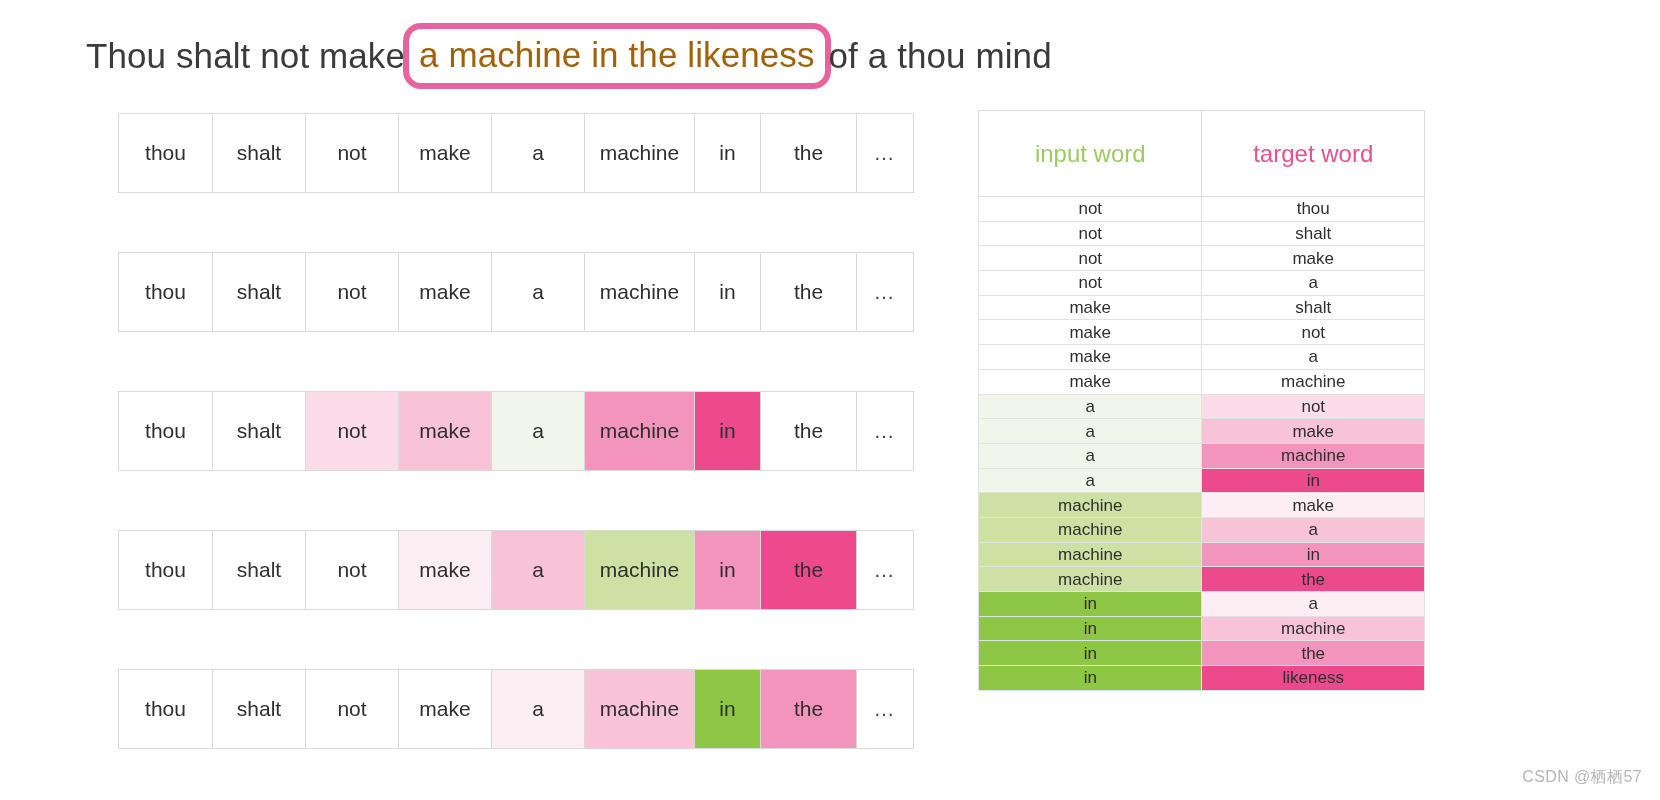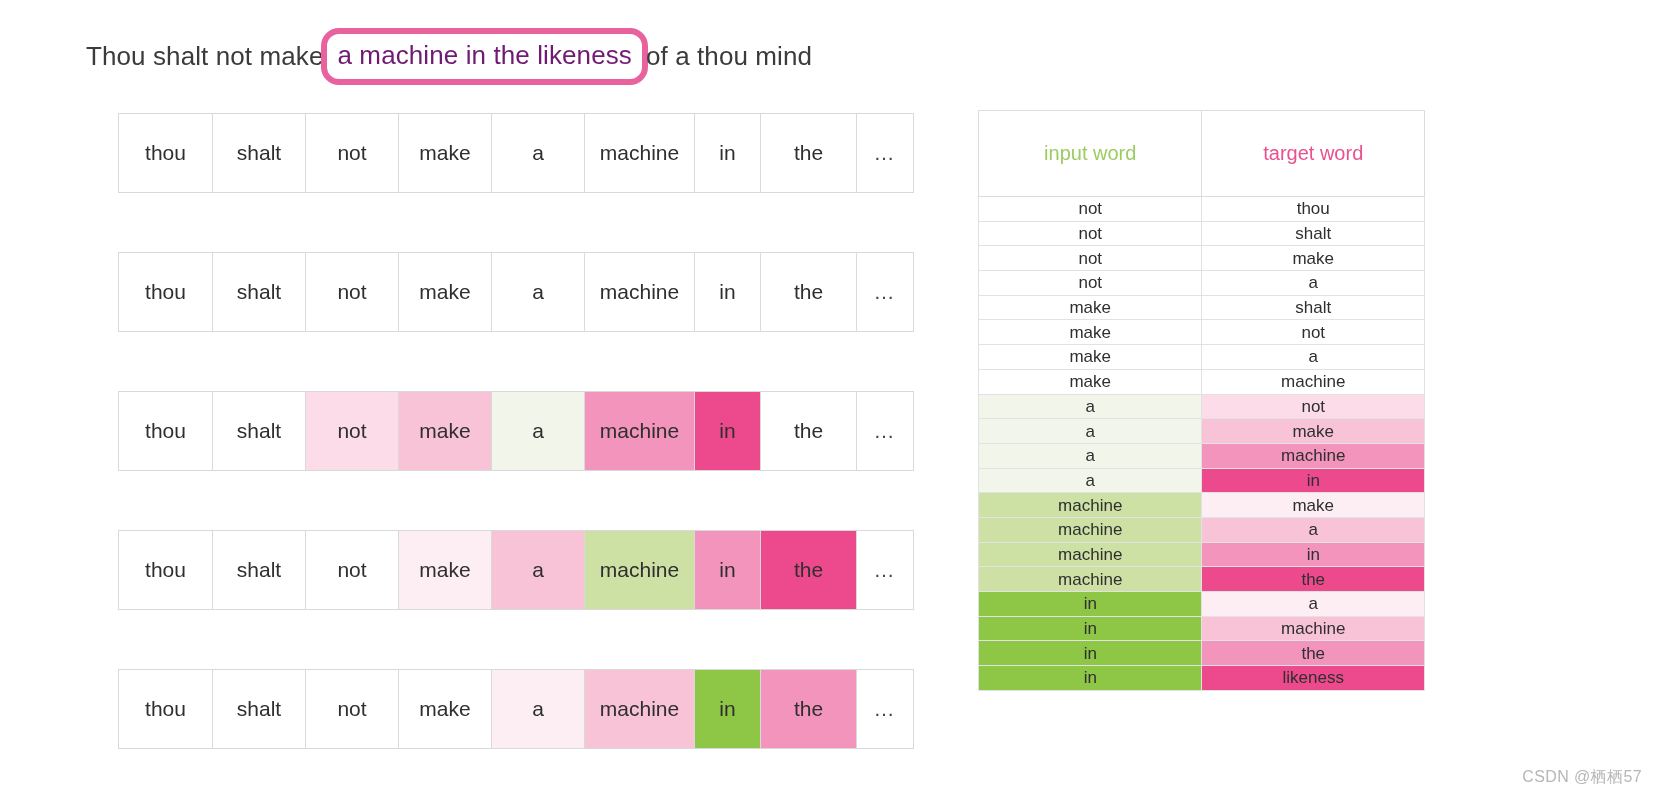--- a/index.html
+++ b/index.html
@@ -22,34 +22,34 @@
   #title-area {
     position: absolute;
     left: 86px;
     top: 20px;
     height: 72px;
     display: flex;
     align-items: center;
     white-space: nowrap;
   }
   .title-text {
-    font-size: 26px;
+    font-size: 35px;
     color: #3b3b3b;
     letter-spacing: 0.1px;
   }
   #highlight-box {
     border: 6px solid #e8639d;
     border-radius: 18px;
     padding: 6px 10px 8px 10px;
     margin: 0 -2px;
     display: inline-flex;
     align-items: center;
     background: transparent;
   }
-  #highlight-box .title-text { color: #701a75; }
+  #highlight-box .title-text { color: #a16207; }
 
   
   #sentence-grid {
     position: absolute;
     left: 118px;
     top: 113px;
   }
   .sent-row {
     display: flex;
     margin-bottom: 59px;
@@ -84,21 +84,21 @@
   #pair-table {
     position: absolute;
     left: 978px;
     top: 110px;
     width: 447px;
     border-collapse: collapse;
     background: #ffffff;
   }
   #pair-table th {
     height: 86px;
-    font-size: 20px;
+    font-size: 24px;
     font-weight: normal;
     border: 1px solid #dcdcdc;
     text-align: center;
     background: #ffffff;
   }
   #pair-table th.input-head  { color: #9ccb63; width: 224px; }
   #pair-table th.target-head { color: #e8518e; width: 223px; }
   #pair-table td {
     height: 24.7px;
     font-size: 17px;

